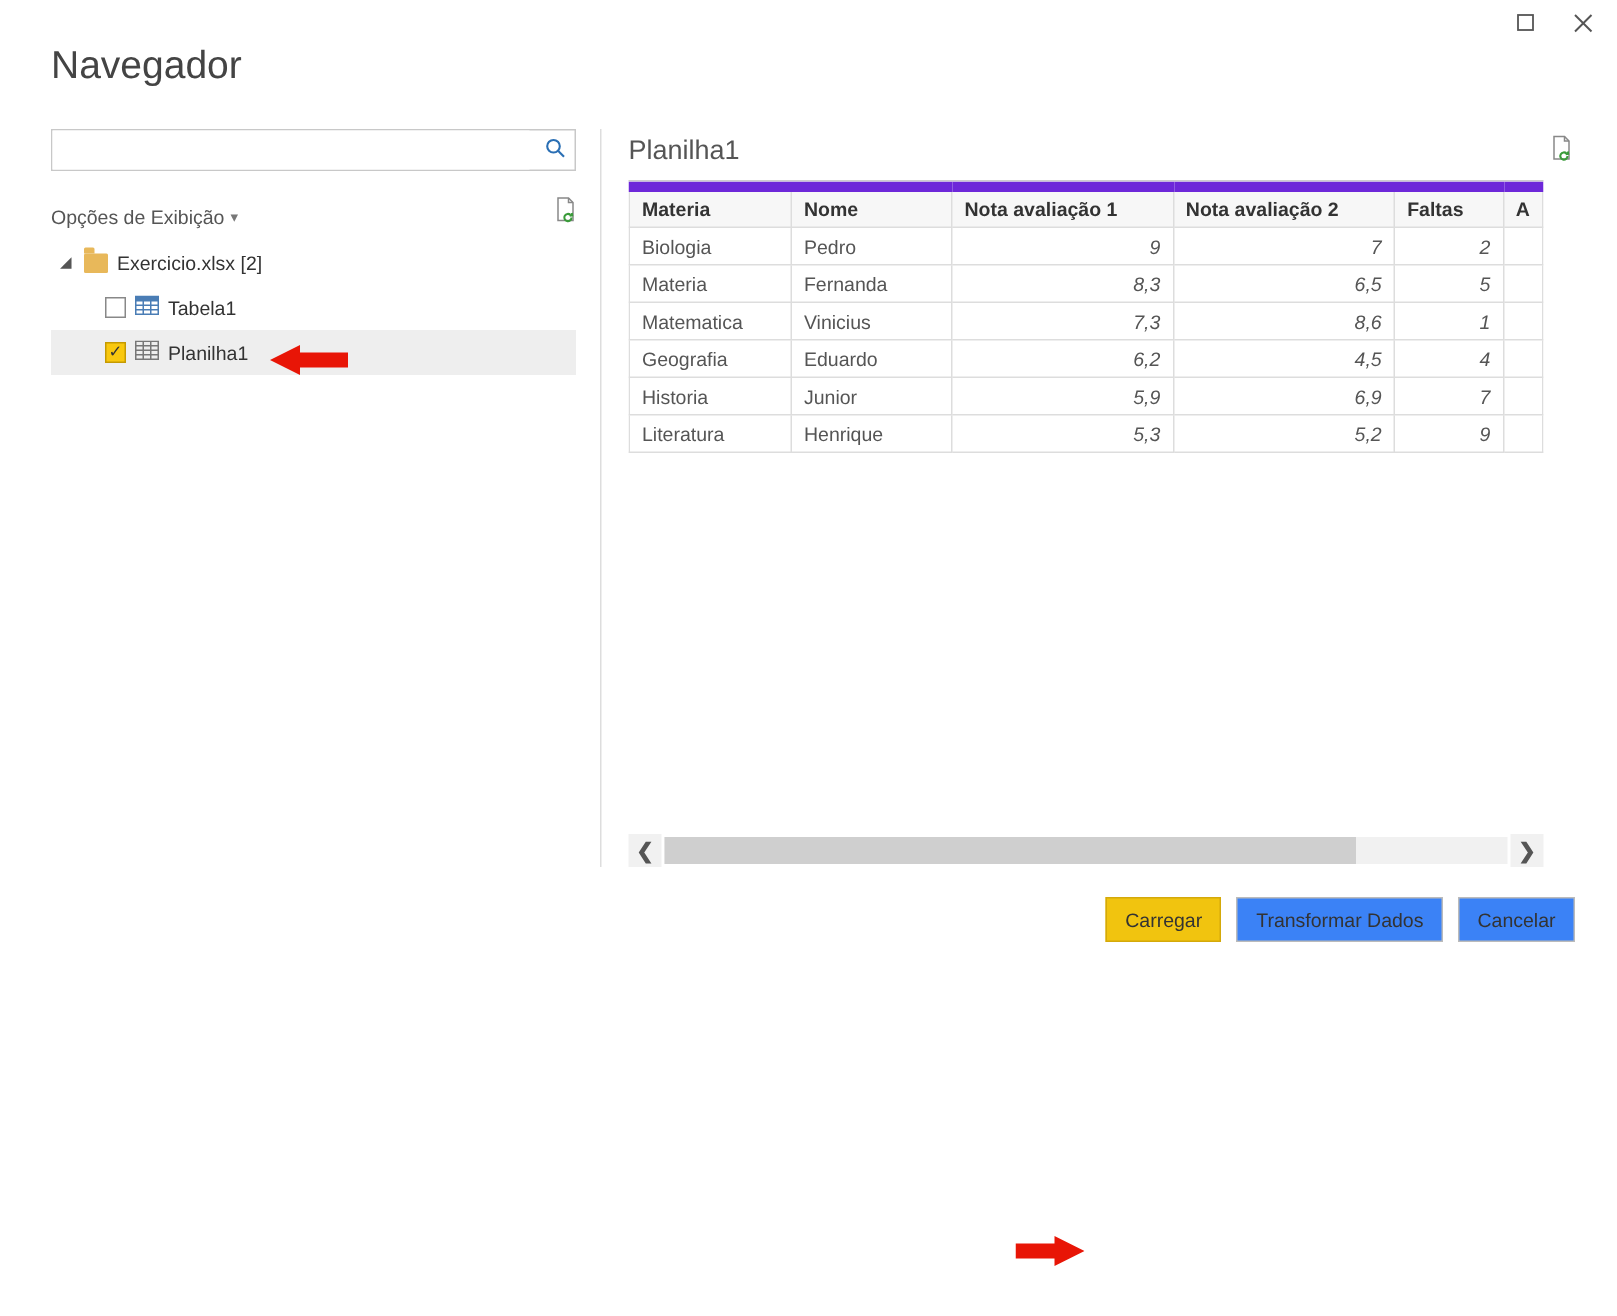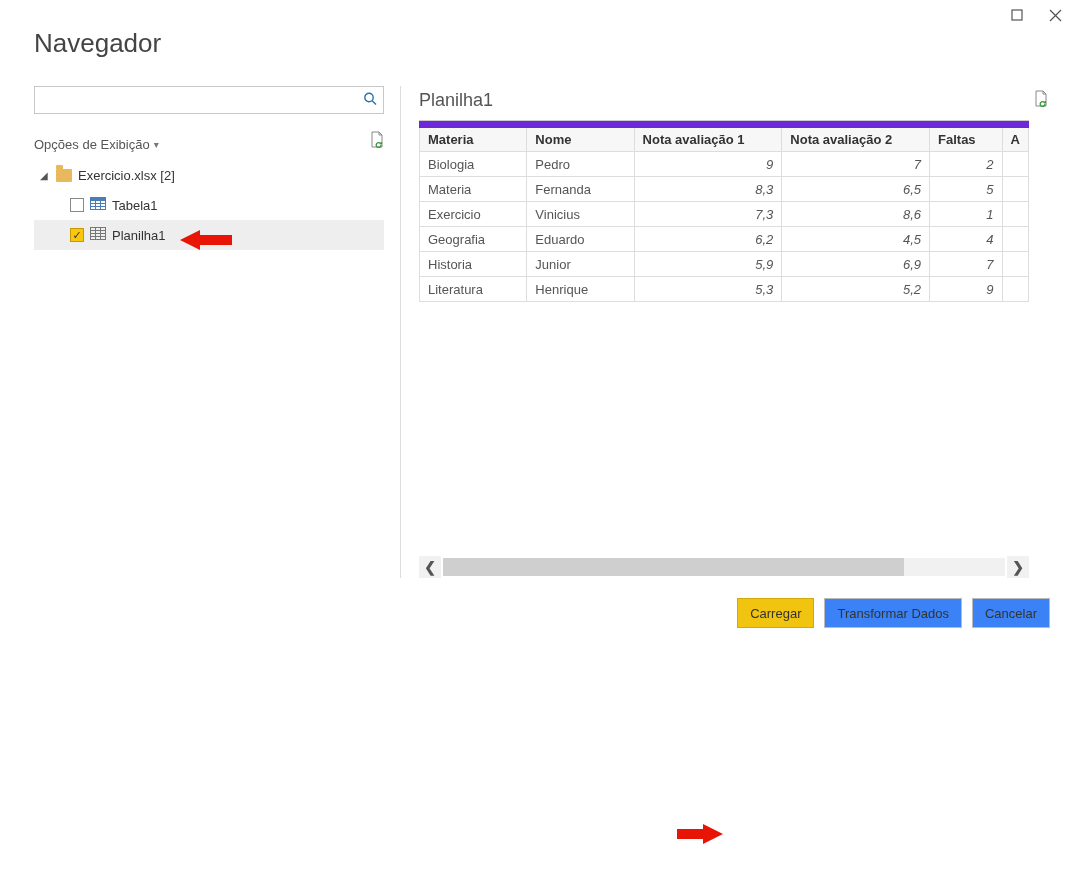--- a/index.html
+++ b/index.html
@@ -406,21 +406,21 @@
               </tr>
           <tr>
                 <td>Materia</td>
                 <td>Fernanda</td>
                 <td class="num">8,3</td>
                 <td class="num">6,5</td>
                 <td class="num">5</td>
                 <td></td>
               </tr>
           <tr>
-                <td>Exercicio</td>
+                <td>Matematica</td>
                 <td>Vinicius</td>
                 <td class="num">7,3</td>
                 <td class="num">8,6</td>
                 <td class="num">1</td>
                 <td></td>
               </tr>
           <tr>
                 <td>Geografia</td>
                 <td>Eduardo</td>
                 <td class="num">6,2</td>

